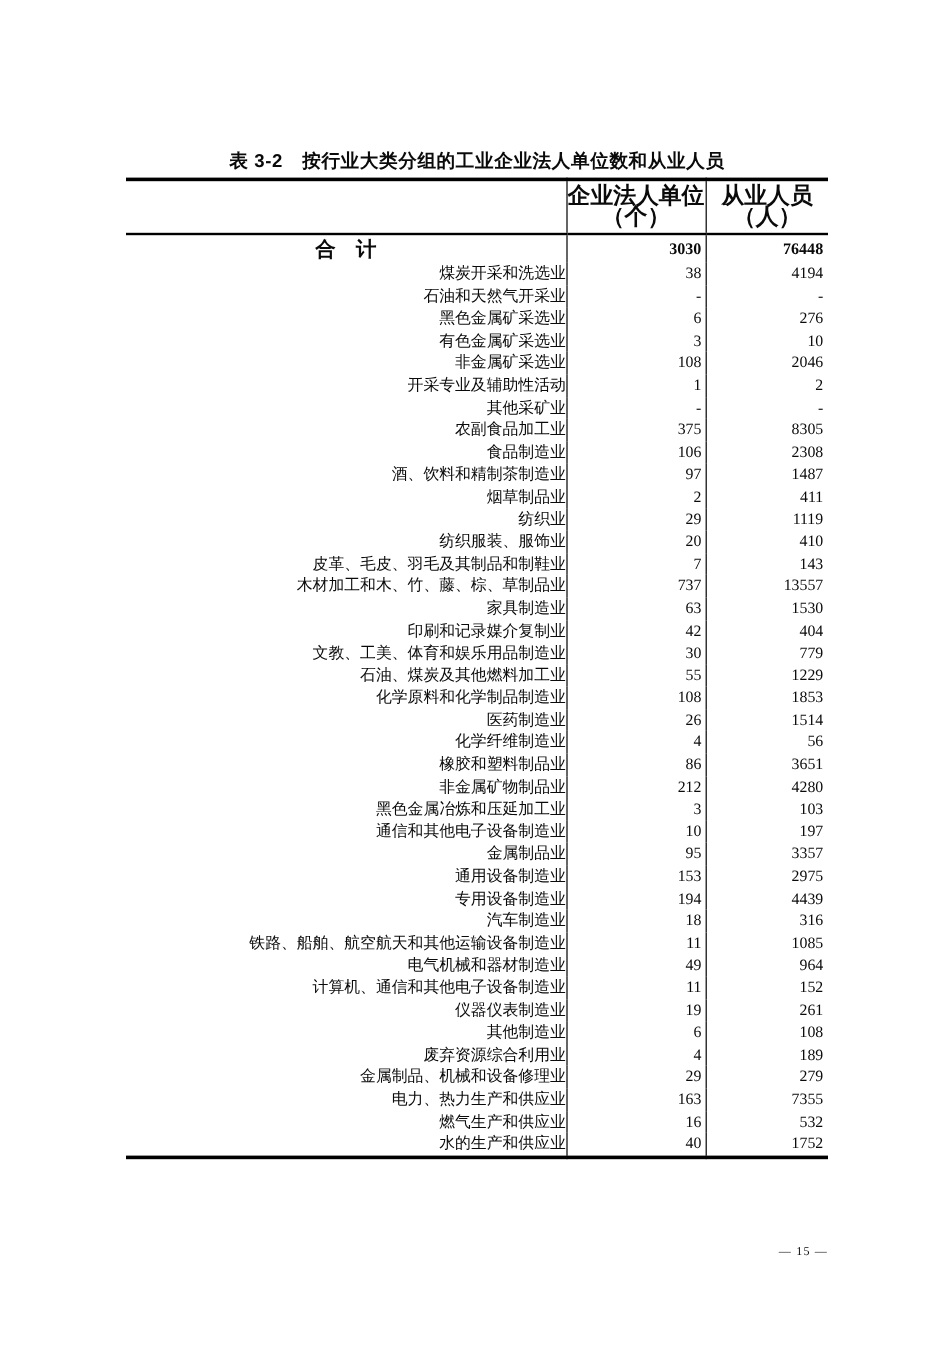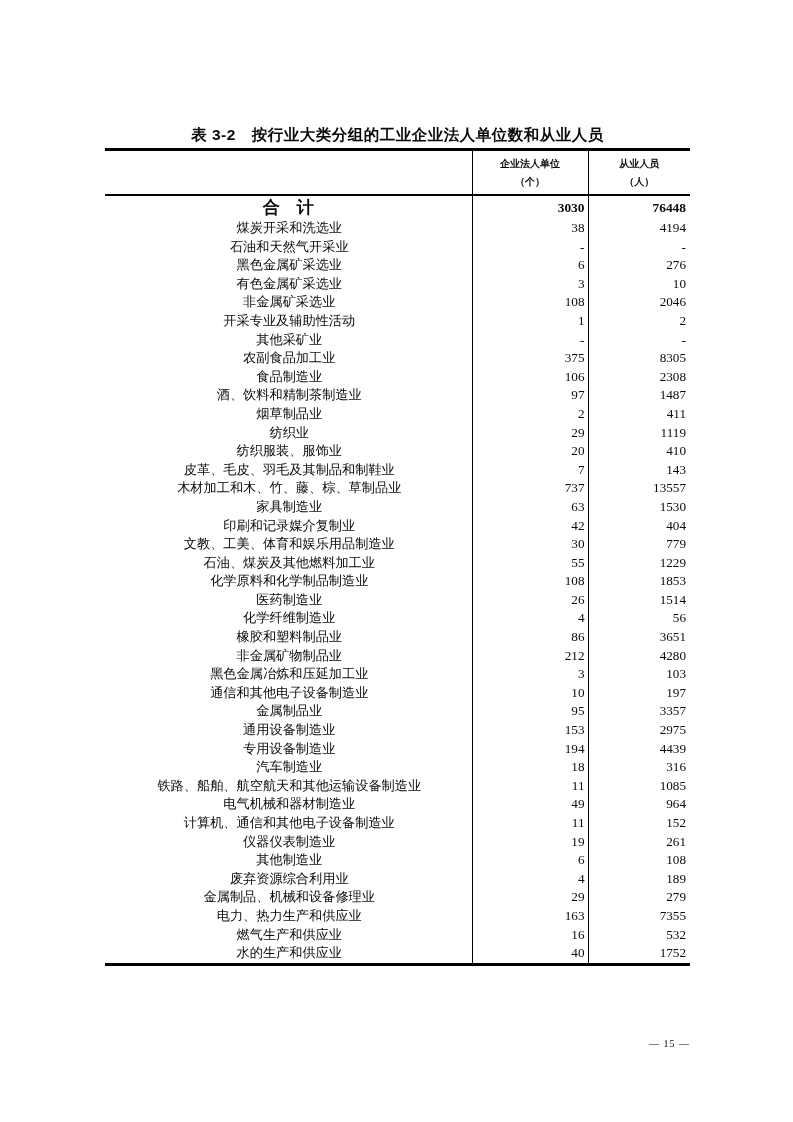--- a/index.html
+++ b/index.html
@@ -35,33 +35,33 @@
   col.c2 { width:116px; }
   col.c3 { width:102px; }
   th, td { padding:0; vertical-align:middle; overflow:hidden; white-space:nowrap; }
   th:nth-child(2), td:nth-child(2),
   th:nth-child(3), td:nth-child(3) { border-left:1px solid #000; }
   thead th {
     height:43px;
     border-bottom:2px solid #000;
     font-family:"Liberation Sans","DejaVu Sans",sans-serif;
     font-weight:bold;
-    font-size:10px;
+    font-size:19px;
     line-height:18px;
     text-align:center;
   }
   tr.total-row td { height:21px; font-weight:bold; }
   tr.total-row td.total-label {
     text-align:center;
     font-family:"Liberation Sans","DejaVu Sans",sans-serif;
     font-size:17px;
   }
   tr.total-row td.num { font-size:13.4px; }
   tr.data-row td { height:18.6px; font-size:13.2px; line-height:18.6px; }
-  td.name { text-align:center; padding-left:2px; }
+  td.name { text-align:right; padding-left:2px; }
   td.num  { text-align:right; }
   td.num.units { padding-right:3px; }
   td.num.emp   { padding-right:4px; }
   .page-number {
     position:absolute;
     left:105px; top:1038px; width:585px;
     text-align:right;
     font-size:10px;
     letter-spacing:1px;
   }

